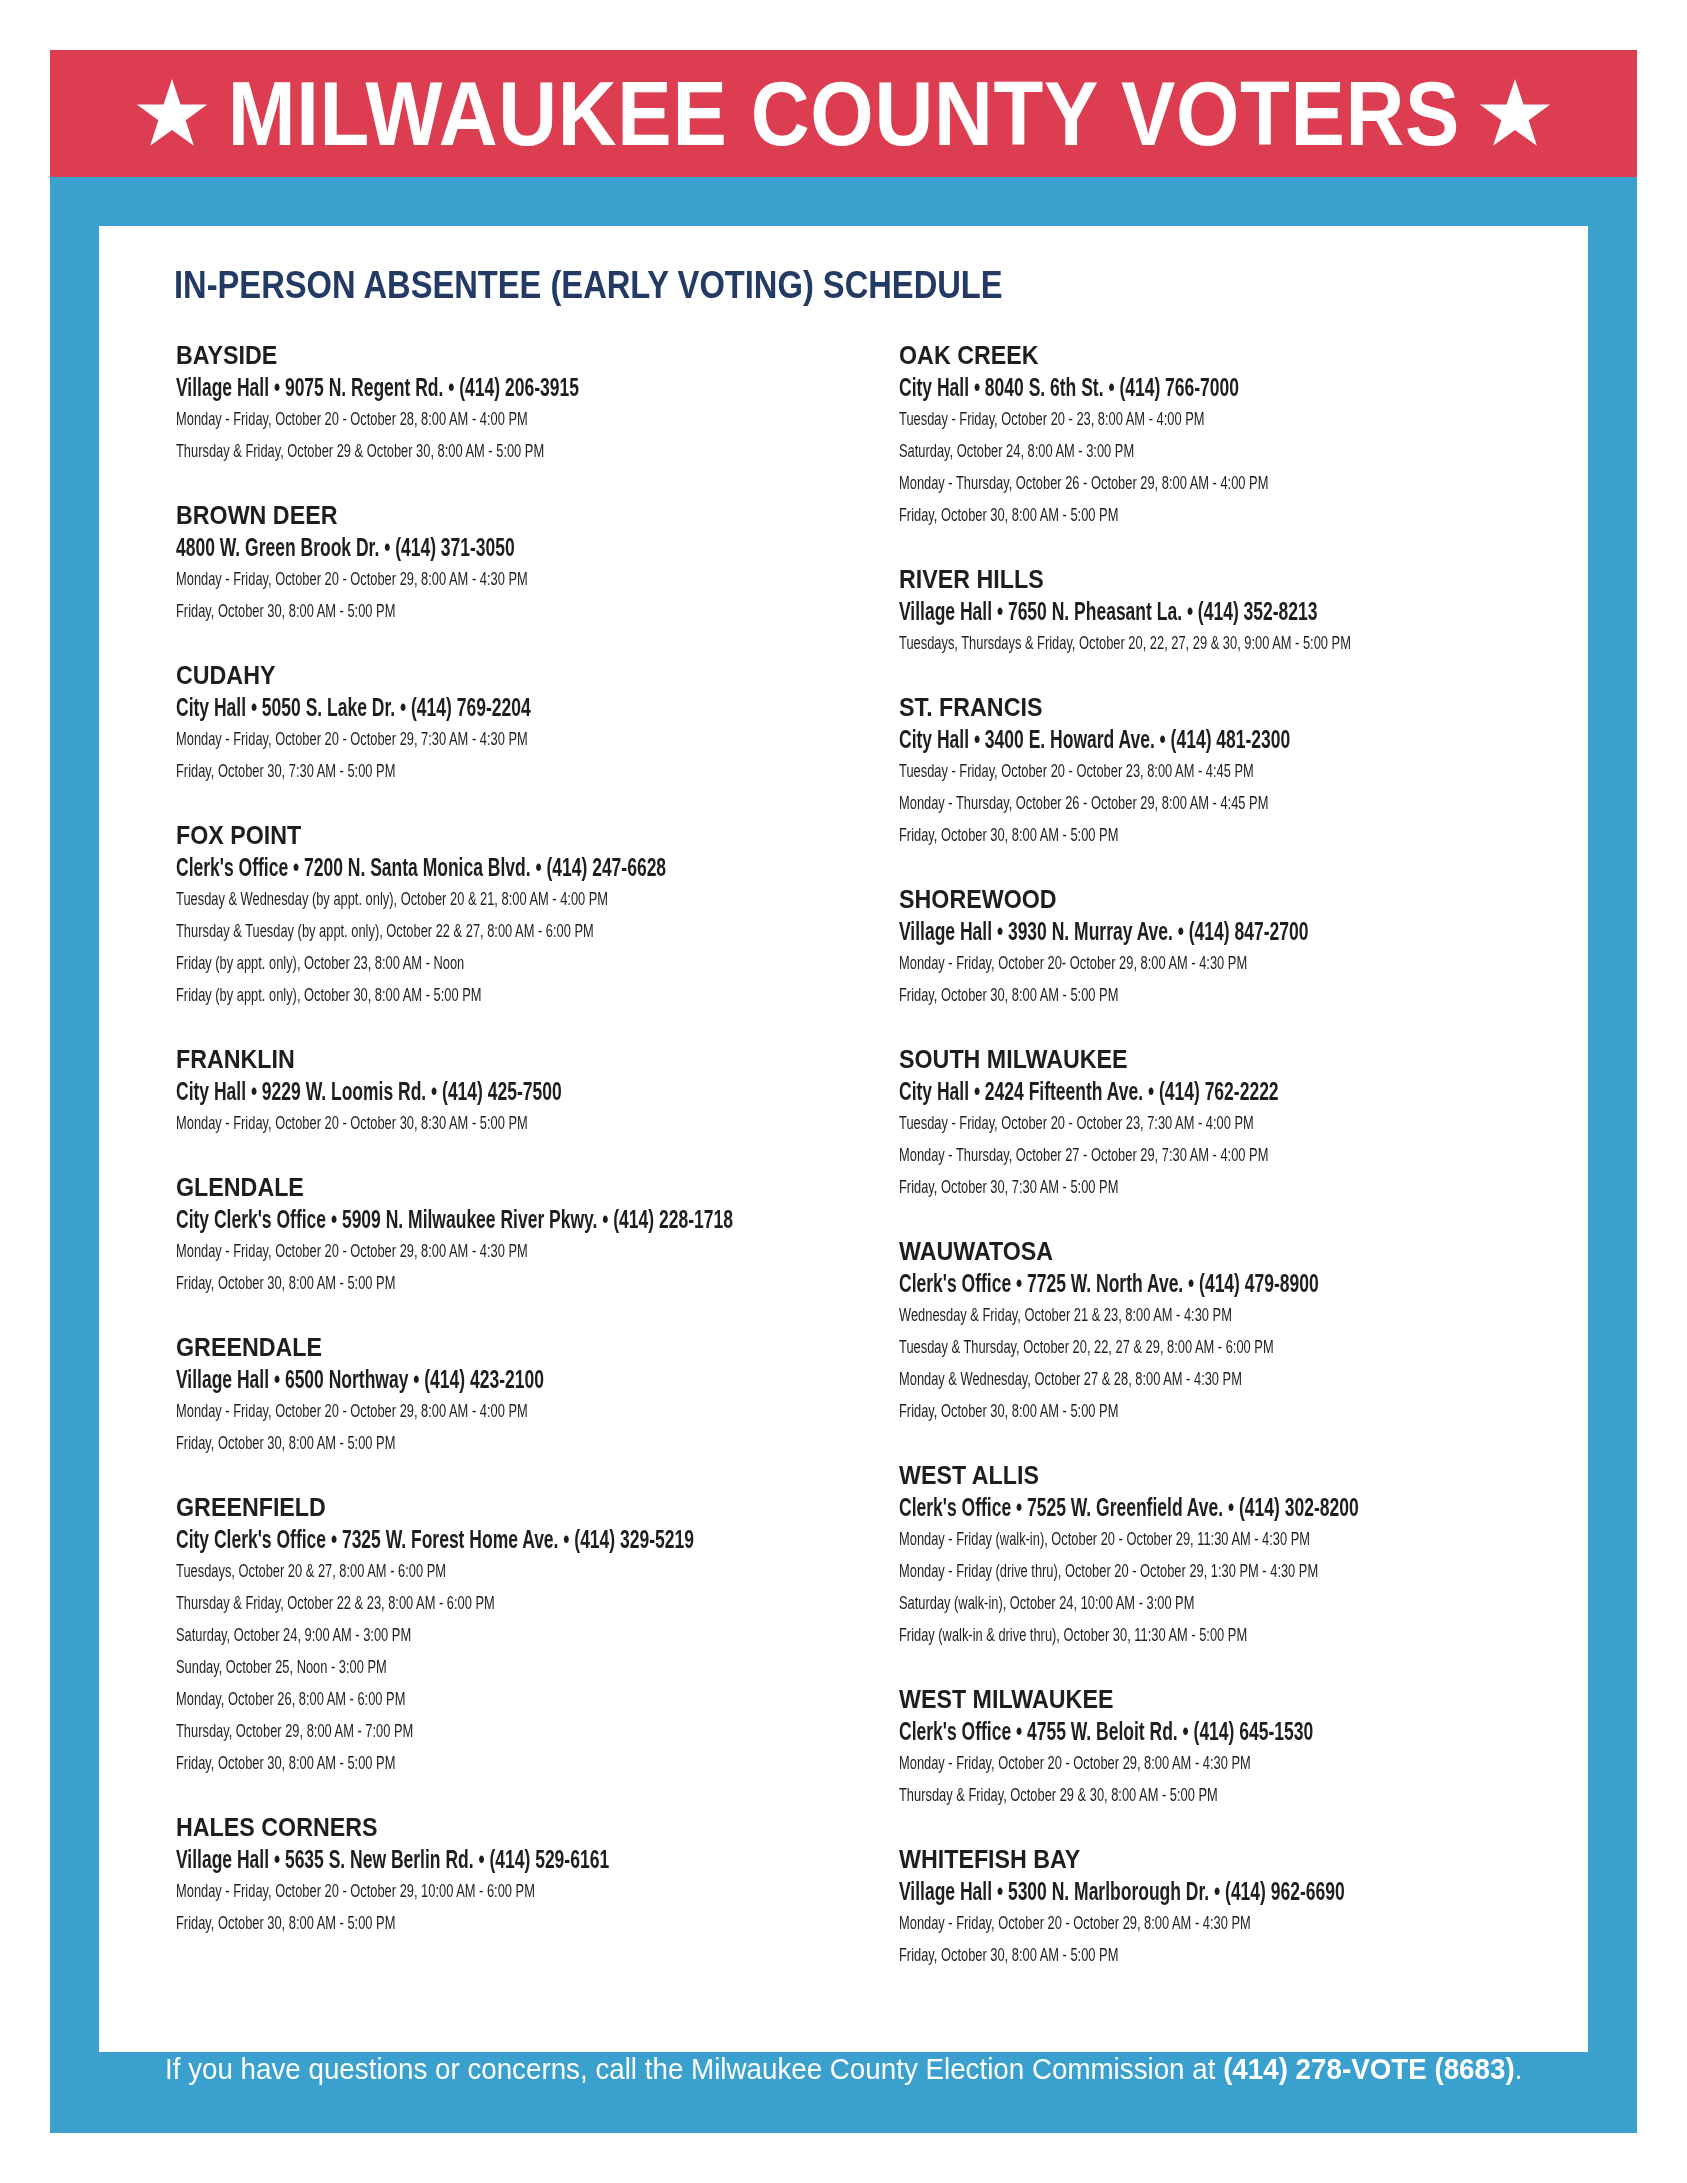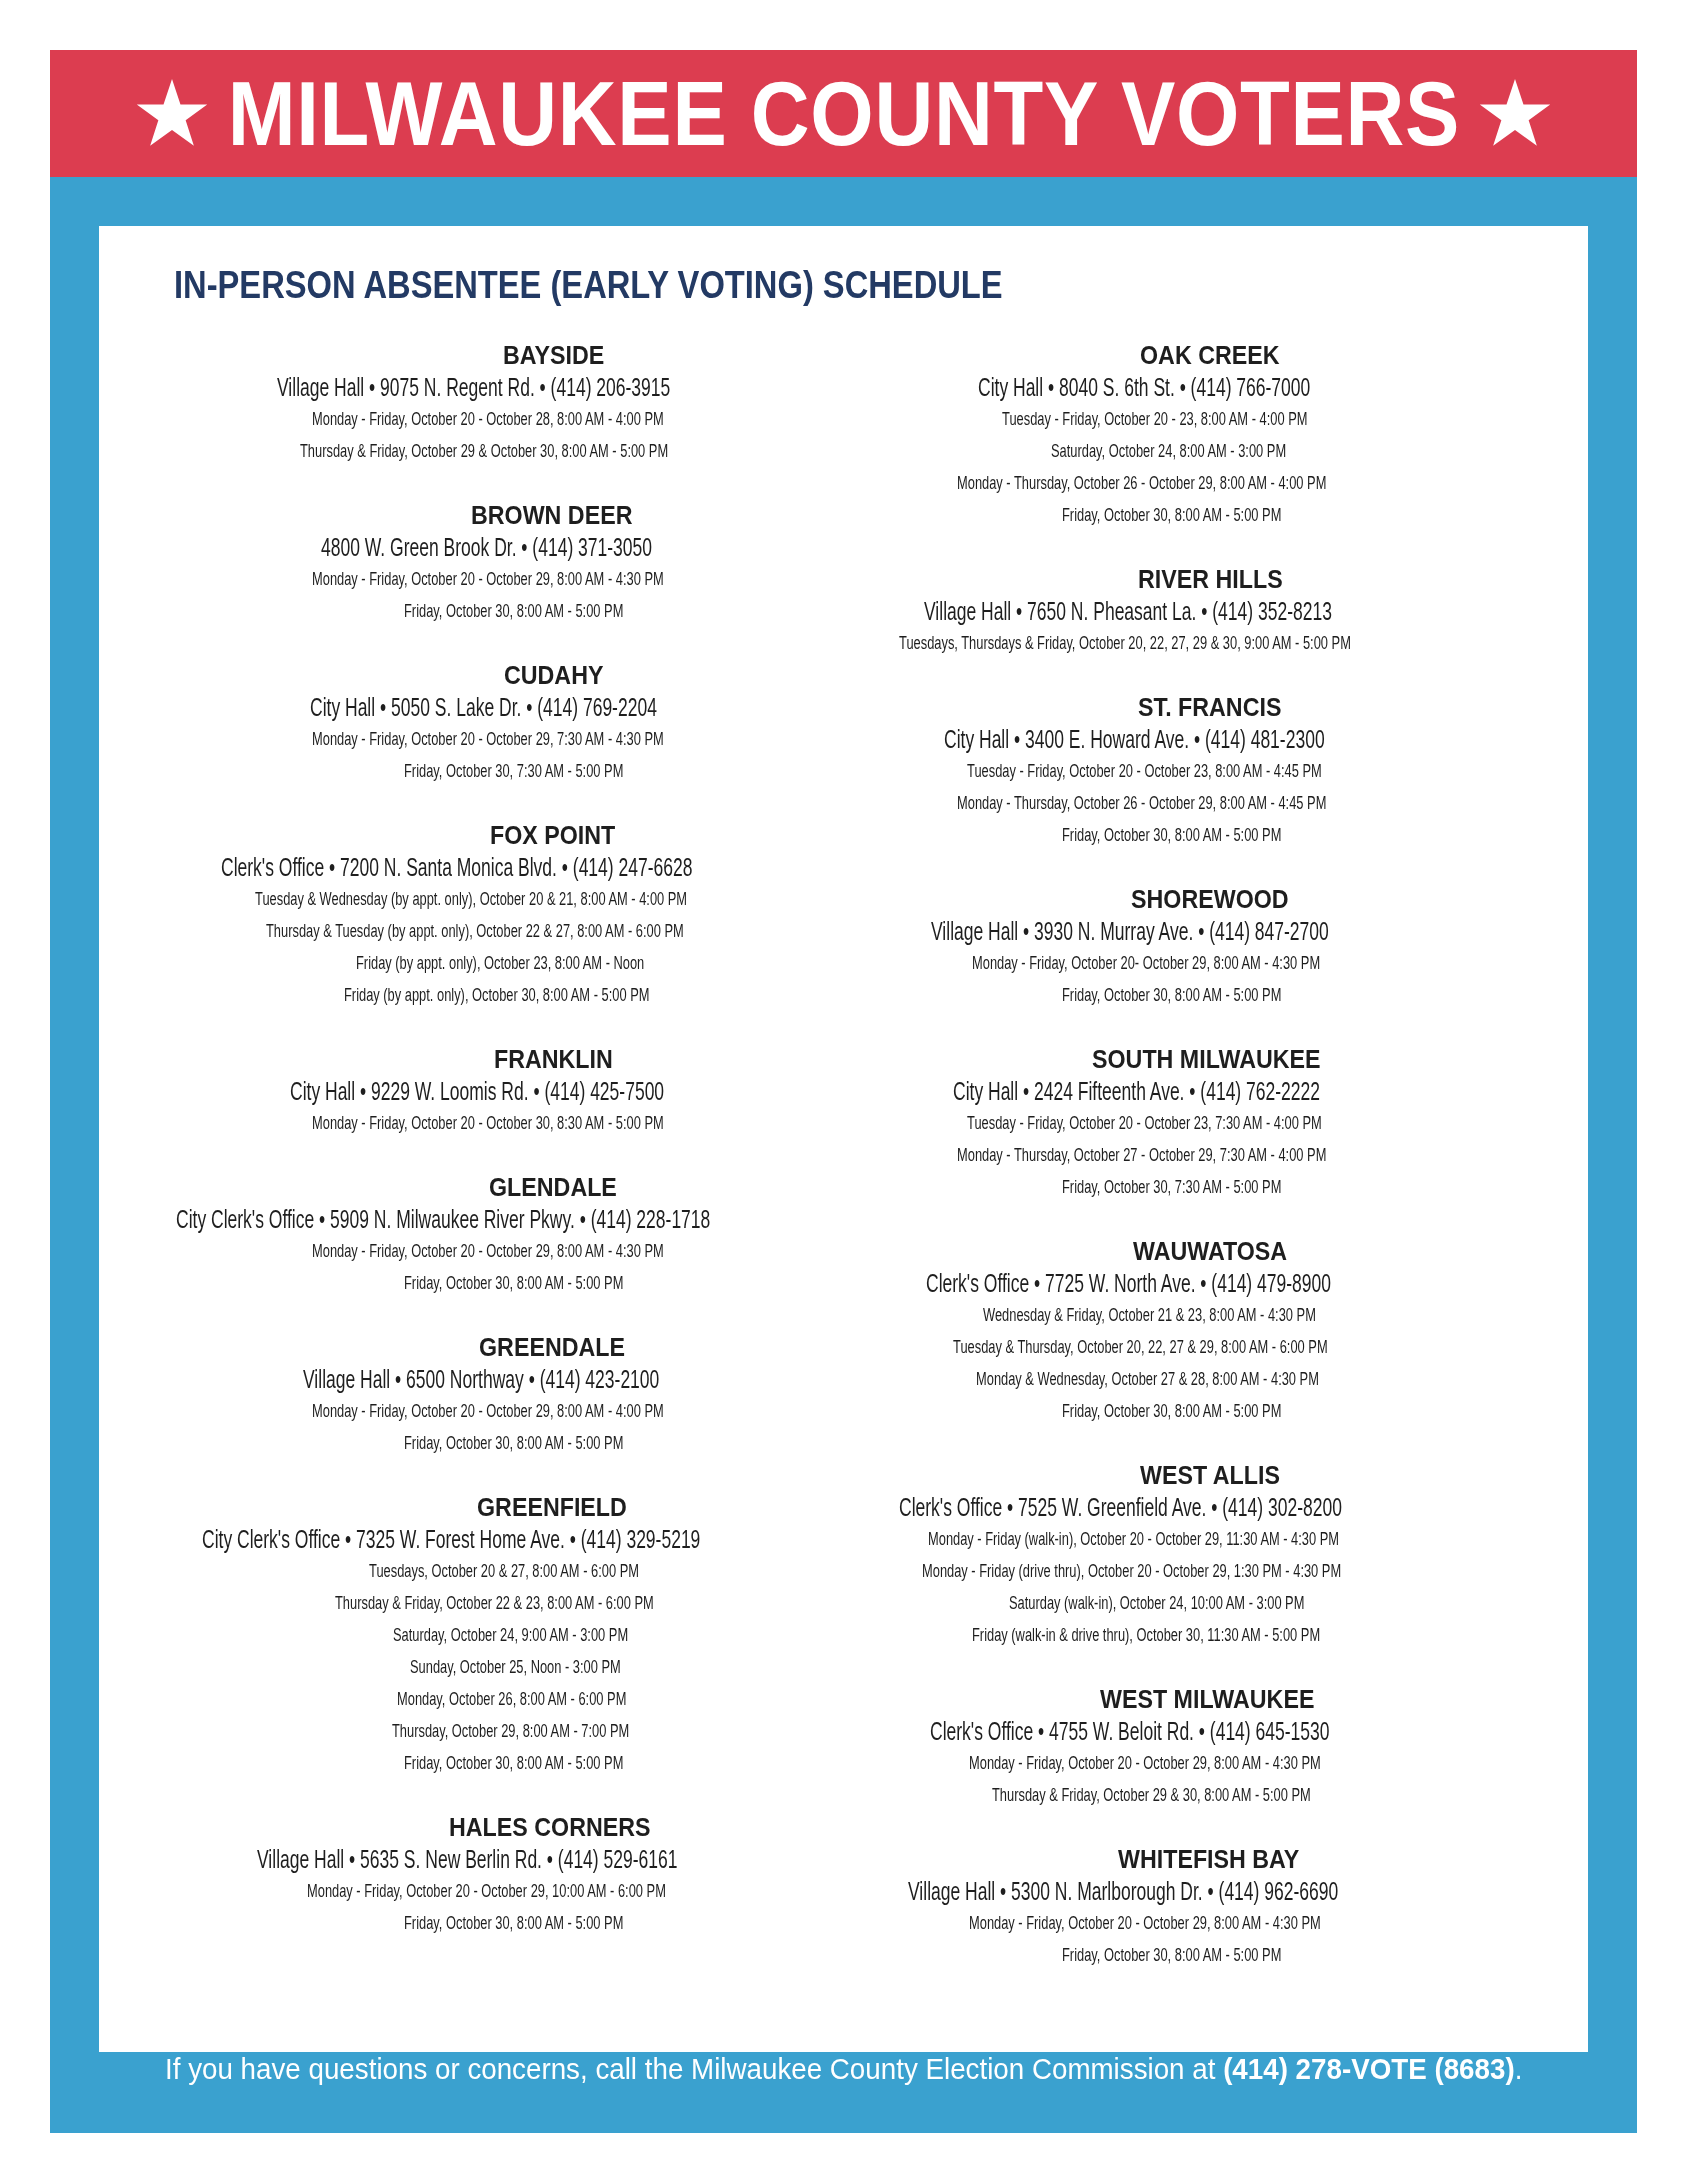--- a/index.html
+++ b/index.html
@@ -6,29 +6,29 @@
   body { width: 1687px; height: 2183px; position: relative; overflow: hidden; font-family: "Liberation Sans", sans-serif; }
   .banner { position: absolute; left: 50px; top: 50px; width: 1587px; height: 127px; background: #dc3d50; }
   .frame { position: absolute; left: 50px; top: 177px; width: 1587px; height: 1956px; background: #3aa1cf; }
   .card { position: absolute; left: 99px; top: 226px; width: 1489px; height: 1826px; background: #ffffff; }
   .title-row { position: absolute; left: 0; top: 0; width: 100%; height: 127px; display: flex; align-items: center; justify-content: center; }
   .title-inner { display: flex; align-items: center; white-space: nowrap; }
   .star { width: 72px; height: 69px; display: inline-block; }
   .star svg { width: 100%; height: 100%; display: block; }
   .title-text { color: #ffffff; font-weight: bold; font-size: 90px; line-height: 1; display: inline-block; transform: scaleX(0.905); margin: 0 -45px; letter-spacing: 0.8px; }
   .schedule-heading { position: absolute; left: 174px; top: 265px; color: #233a64; font-weight: bold; font-size: 38px; line-height: 1.1; white-space: nowrap; transform: scaleX(0.86); transform-origin: left center; }
-  .col { position: absolute; top: 339px; text-align: center; }
+  .col { position: absolute; top: 339px; }
   .col.left { left: 176px; }
   .col.right { left: 899px; }
   .block { margin-bottom: 32px; }
   .line { height: 32px; line-height: 32px; white-space: nowrap; color: #1e1e1e; }
   .line span { display: inline-block; transform-origin: left center; }
   .muni { font-weight: bold; font-size: 25px; }
   .muni span { transform: scaleX(0.93); }
-  .addr { font-weight: normal; font-size: 25px; }
+  .addr { font-weight: bold; font-size: 25px; }
   .addr span { transform: scaleX(0.70); }
   .sched { font-size: 18px; }
   .sched span { transform: scaleX(0.715); }
   .footer { position: absolute; left: 50px; top: 2052px; width: 1587px; height: 81px; display: flex; align-items: flex-start; justify-content: center; }
   .footer-text { color: #ffffff; font-size: 30px; white-space: nowrap; display: inline-block; transform: scaleX(0.925); }
   .footer-text b { font-weight: bold; }
 </style>
 </head>
 <body>
 

